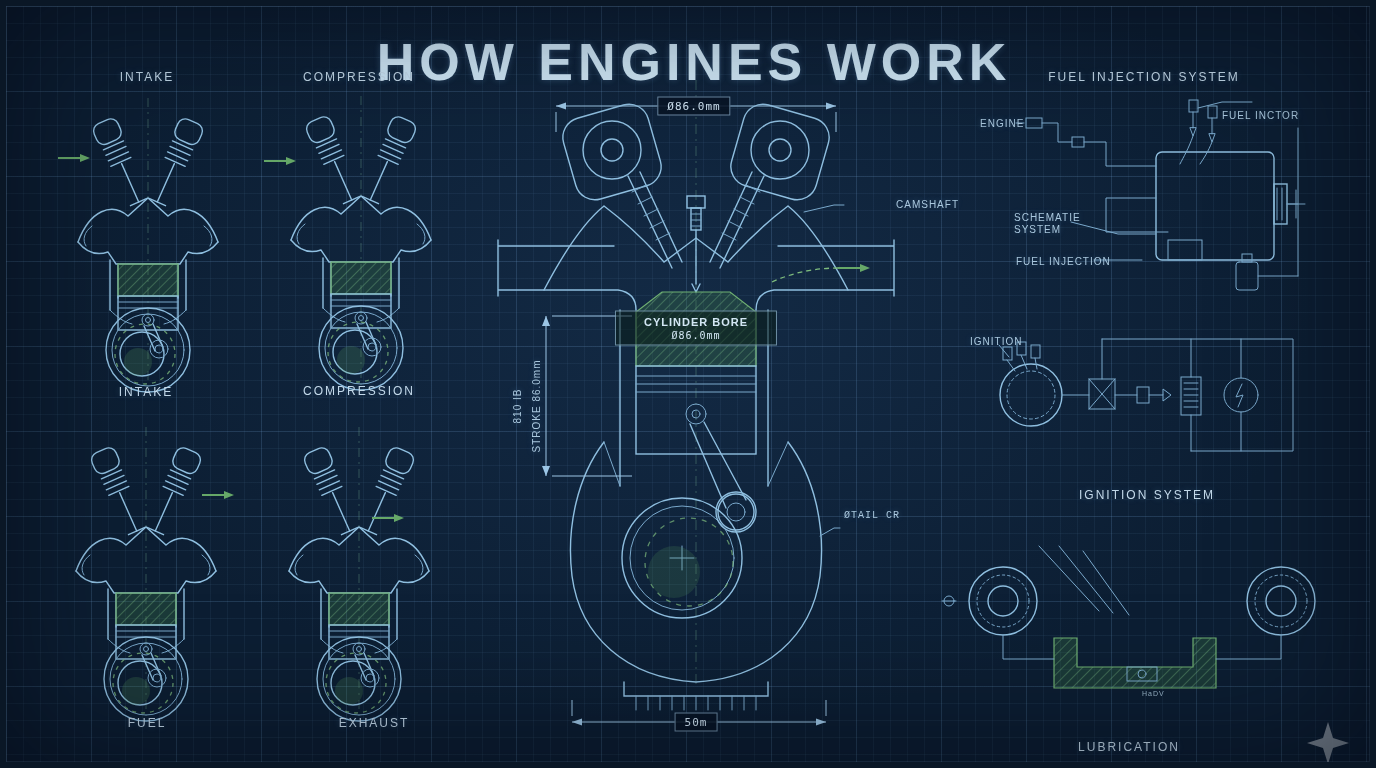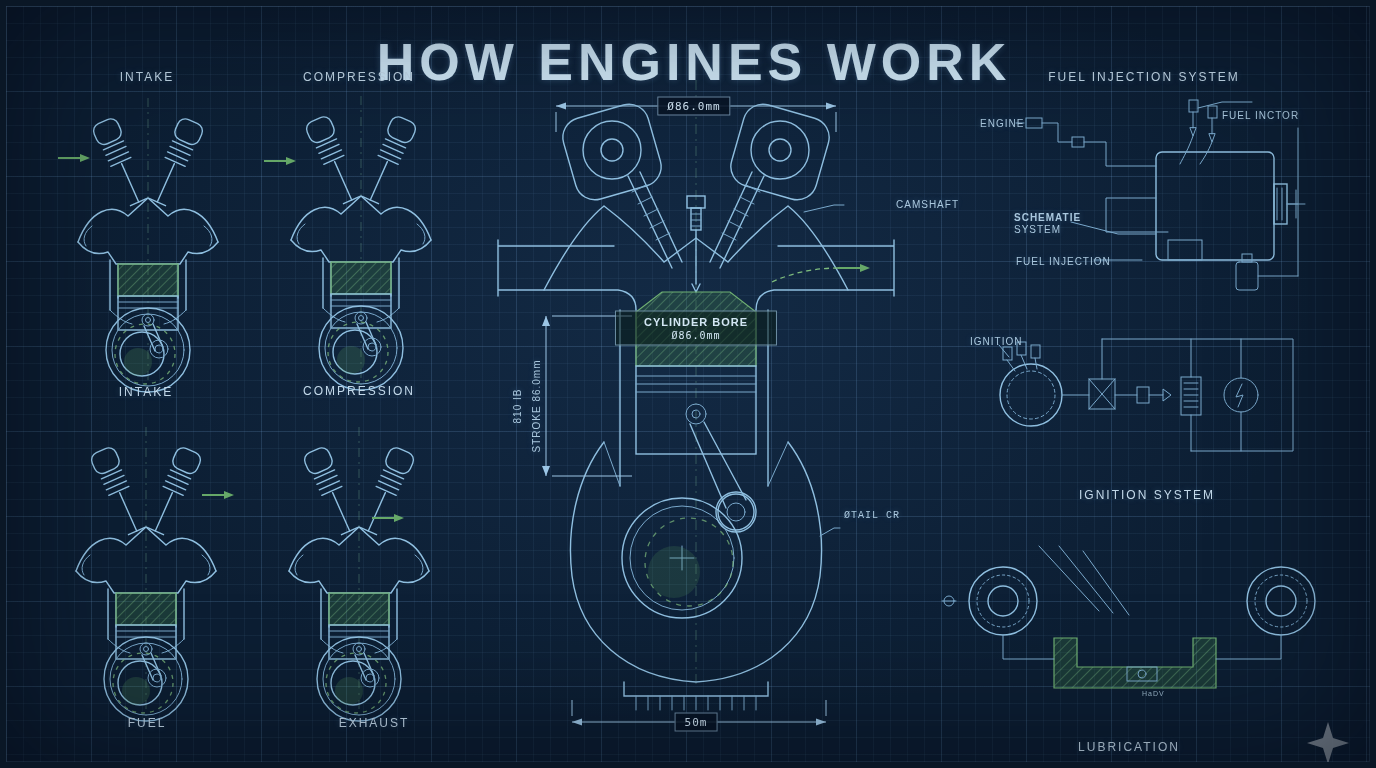--- a/index.html
+++ b/index.html
@@ -316,21 +316,21 @@
   </div>
 
   <div class="txt rot" style="left:530px; top:400px;">STROKE 86.0mm</div>
   <div class="txt rot" style="left:511px; top:400px;">810 IB</div>
   <div class="txt slbl" style="left:838px; top:504px;font-family:Liberation Mono, monospace;">ØTAIL CR</div>
   <div class="dimbox" style="left:690px; top:716px;">50m</div>
 
   <div class="txt lbl" style="left:1138px; top:64px;">FUEL INJECTION SYSTEM</div>
   <div class="txt slbl" style="left:974px; top:112px;">ENGINE</div>
   <div class="txt slbl" style="left:1216px; top:104px;">FUEL INCTOR</div>
-  <div class="txt slbl" style="left:1008px; top:206px;font-weight:bold;">SCHEMATIE</div>
+  <div class="txt slbl" style="left:1008px; top:206px;">SCHEMATIE</div>
   <div class="txt slbl" style="left:1008px; top:218px;">SYSTEM</div>
   <div class="txt slbl" style="left:1010px; top:250px;">FUEL INJECTION</div>
 
   <div class="txt slbl" style="left:948px; top:330px;padding-left:16px;">IGNITION</div>
   <div class="txt lbl" style="left:1141px; top:482px;">IGNITION SYSTEM</div>
 
   <div class="txt lbl" style="left:1123px; top:711px;margin-top:23px;">LUBRICATION</div>
   <div class="tiny" style="left:1136px; top:684px;">HaDV</div>
 
   <div class="vignette"></div>

